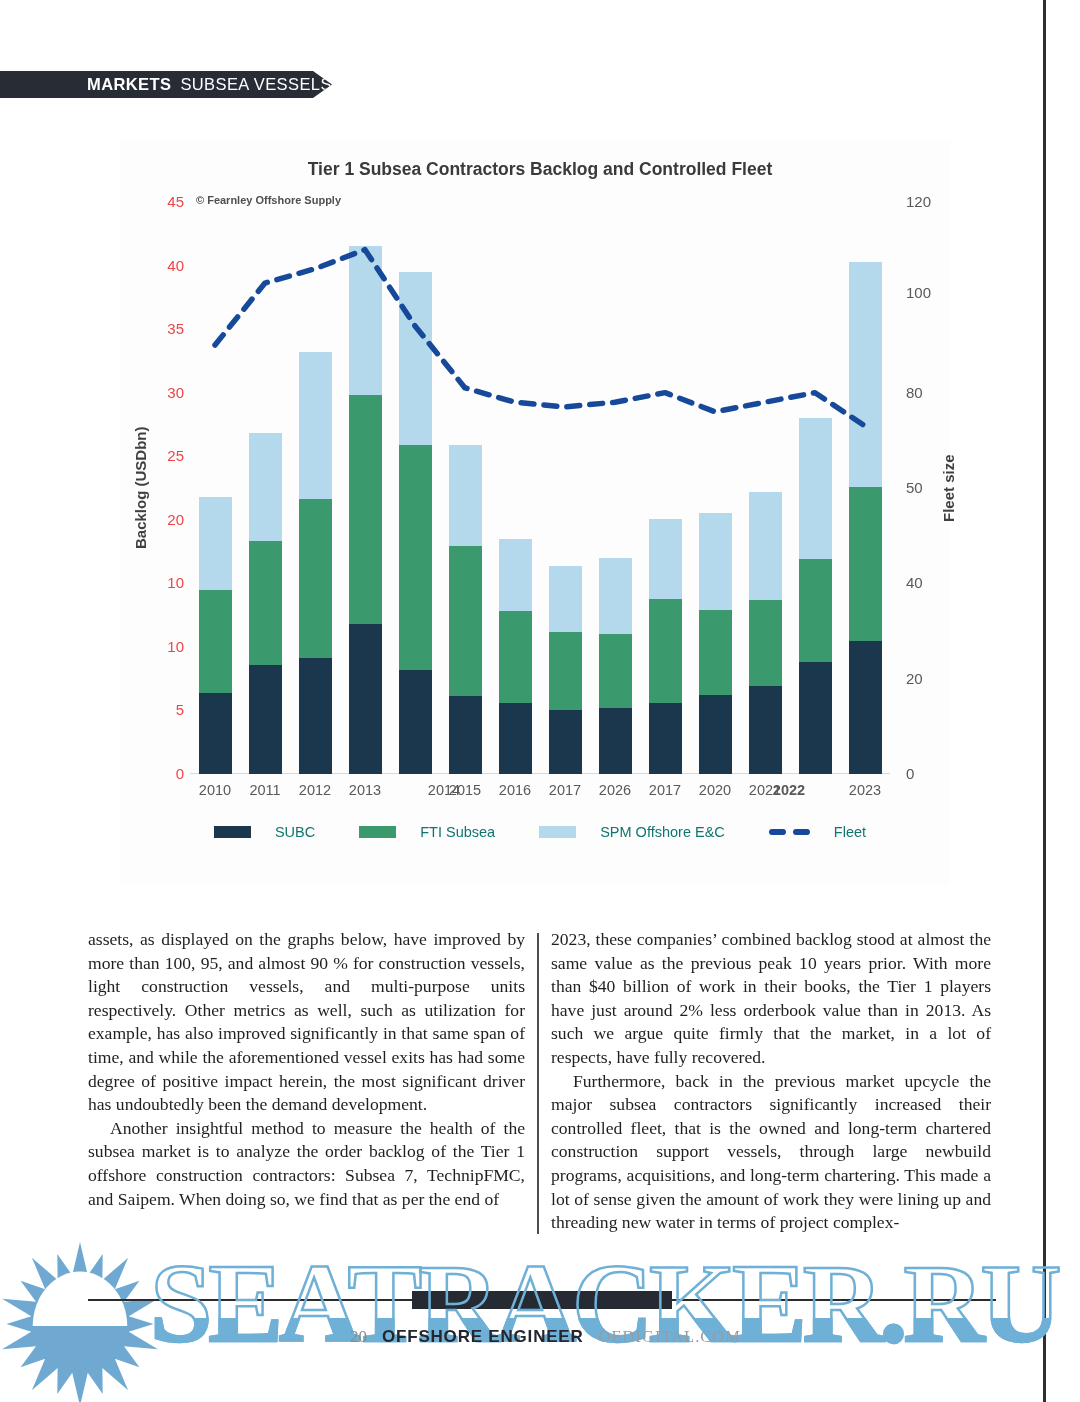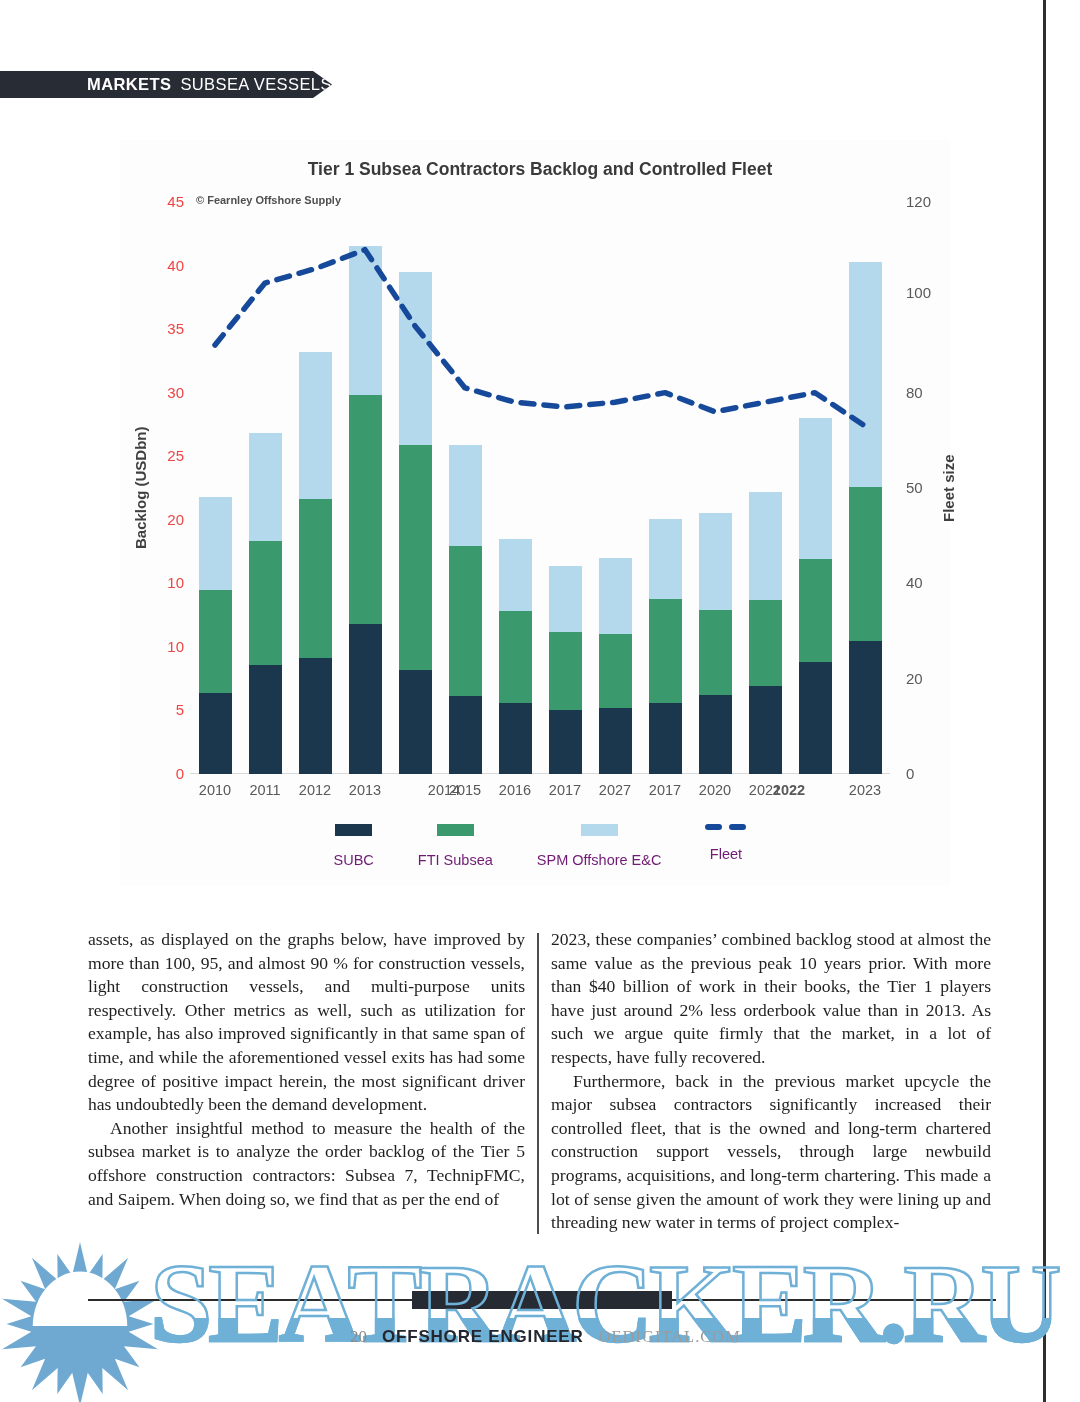--- a/index.html
+++ b/index.html
@@ -29,21 +29,21 @@
   .ytick-r{ position:absolute; left:716px; width:50px; text-align:left; font-size:15px; color:#595959; }
   .xtick{ position:absolute; top:580px; transform:translateX(-50%); font-size:14.5px; color:#595959; }
   .bar-seg{ position:absolute; width:33px; }
   .fleet-svg{ position:absolute; left:0; top:0; overflow:visible; z-index:3; }
   .vlabel{ position:absolute; top:62px; height:572px; width:24px;
     writing-mode:vertical-rl; transform:rotate(180deg);
     display:flex; align-items:center; justify-content:center;
     font-size:15px; font-weight:bold; color:#404040; white-space:nowrap; }
   .vlabel.left{ left:8px; } .vlabel.right{ left:816px; }
   .legend{ position:absolute; left:35px; top:684px; width:770px; display:flex; justify-content:center; gap:44px; }
-  .legend-item{ display:flex; align-items:center; gap:16px; font-size:14.5px; color:#701a75;flex-direction:column; }
+  .legend-item{ display:flex; align-items:center; gap:24px; font-size:14.5px; color:#0f766e; }
   .legend-swatch{ width:37px; height:12px; display:inline-block; }
   .legend-dashes{ display:flex; gap:7px; align-items:center; }
   .legend-dash{ width:17px; height:5.5px; border-radius:3px; display:inline-block; }
 
   
   .col{ position:absolute; top:928px; font-family:"Liberation Serif",serif; font-size:17.6px;
     line-height:23.6px; color:#1f1f1f; text-align:justify; }
   .col-left{ left:88px; width:437px; }
   .col-right{ left:551px; width:440px; }
   .col p + p{ text-indent:22px; }
@@ -127,21 +127,21 @@
       <div class="bar-seg" style="left: 308.5px; top: 409.298px; height: 91.52px; background: rgb(59, 154, 109);"></div>
       <div class="bar-seg" style="left: 308.5px; top: 336.844px; height: 72.4533px; background: rgb(180, 217, 237);"></div>
       <div class="xtick" style="left: 325px;">2016</div>
       <div class="bar-seg" style="left: 358.5px; top: 508.444px; height: 63.5556px; background: rgb(26, 55, 78);"></div>
       <div class="bar-seg" style="left: 358.5px; top: 429.636px; height: 78.8089px; background: rgb(59, 154, 109);"></div>
       <div class="bar-seg" style="left: 358.5px; top: 363.538px; height: 66.0978px; background: rgb(180, 217, 237);"></div>
       <div class="xtick" style="left: 375px;">2017</div>
       <div class="bar-seg" style="left: 408.5px; top: 505.902px; height: 66.0978px; background: rgb(26, 55, 78);"></div>
       <div class="bar-seg" style="left: 408.5px; top: 432.178px; height: 73.7244px; background: rgb(59, 154, 109);"></div>
       <div class="bar-seg" style="left: 408.5px; top: 355.911px; height: 76.2667px; background: rgb(180, 217, 237);"></div>
-      <div class="xtick" style="left: 425px;">2027</div>
+      <div class="xtick" style="left: 425px;">2026</div>
       <div class="bar-seg" style="left: 458.5px; top: 500.818px; height: 71.1822px; background: rgb(26, 55, 78);"></div>
       <div class="bar-seg" style="left: 458.5px; top: 396.587px; height: 104.231px; background: rgb(59, 154, 109);"></div>
       <div class="bar-seg" style="left: 458.5px; top: 316.507px; height: 80.08px; background: rgb(180, 217, 237);"></div>
       <div class="xtick" style="left: 475px;">2017</div>
       <div class="bar-seg" style="left: 508.5px; top: 493.191px; height: 78.8089px; background: rgb(26, 55, 78);"></div>
       <div class="bar-seg" style="left: 508.5px; top: 408.027px; height: 85.1644px; background: rgb(59, 154, 109);"></div>
       <div class="bar-seg" style="left: 508.5px; top: 311.422px; height: 96.6044px; background: rgb(180, 217, 237);"></div>
       <div class="xtick" style="left: 525px;">2020</div>
       <div class="bar-seg" style="left: 558.5px; top: 484.293px; height: 87.7067px; background: rgb(26, 55, 78);"></div>
       <div class="bar-seg" style="left: 558.5px; top: 397.858px; height: 86.4356px; background: rgb(59, 154, 109);"></div>
@@ -177,21 +177,21 @@
           <span class="legend-dash" style="background: rgb(23, 73, 155);"></span>
           <span class="legend-dash" style="background: rgb(23, 73, 155);"></span>
         </span>
         <span>Fleet</span>
       </div>
     </div>
 </div>
 
 <div class="col col-left">
   <p>assets, as displayed on the graphs below, have improved by more than 100, 95, and almost 90 % for construction vessels, light construction vessels, and multi-purpose units respectively. Other metrics as well, such as utilization for example, has also improved significantly in that same span of time, and while the aforementioned vessel exits has had some degree of positive impact herein, the most significant driver has undoubtedly been the demand development.</p>
-  <p>Another insightful method to measure the health of the subsea market is to analyze the order backlog of the Tier 5 offshore construction contractors: Subsea 7, TechnipFMC, and Saipem. When doing so, we find that as per the end of</p>
+  <p>Another insightful method to measure the health of the subsea market is to analyze the order backlog of the Tier 1 offshore construction contractors: Subsea 7, TechnipFMC, and Saipem. When doing so, we find that as per the end of</p>
 </div>
 <div class="col-divider"></div>
 <div class="col col-right">
   <p>2023, these companies’ combined backlog stood at almost the same value as the previous peak 10 years prior. With more than $40 billion of work in their books, the Tier 1 players have just around 2% less orderbook value than in 2013. As such we argue quite firmly that the market, in a lot of respects, have fully recovered.</p>
   <p>Furthermore, back in the previous market upcycle the major subsea contractors significantly increased their controlled fleet, that is the owned and long-term chartered construction support vessels, through large newbuild programs, acquisitions, and long-term chartering. This made a lot of sense given the amount of work they were lining up and threading new water in terms of project complex-</p>
 </div>
 
 <svg class="sun" viewBox="0 0 160 160">
   <polygon id="sun-star" fill="#6fa9d2" points="80.0,2.0 87.4,33.6 101.6,13.4 101.3,38.1 125.8,16.9 113.2,46.8 136.6,38.9 121.9,58.7 154.2,55.9 126.4,72.6 150.0,80.0 126.4,87.4 154.2,104.1 121.9,101.3 136.6,121.1 113.2,113.2 125.8,143.1 101.3,121.9 101.6,146.6 87.4,126.4 80.0,158.0 72.6,126.4 58.4,146.6 58.7,121.9 34.2,143.1 46.8,113.2 23.4,121.1 38.1,101.3 5.8,104.1 33.6,87.4 10.0,80.0 33.6,72.6 5.8,55.9 38.1,58.7 23.4,38.9 46.8,46.8 34.2,16.9 58.7,38.1 58.4,13.4 72.6,33.6"></polygon>
   <path d="M 35 82 A 45 52 0 0 1 125 82 Z" fill="#ffffff"></path>

